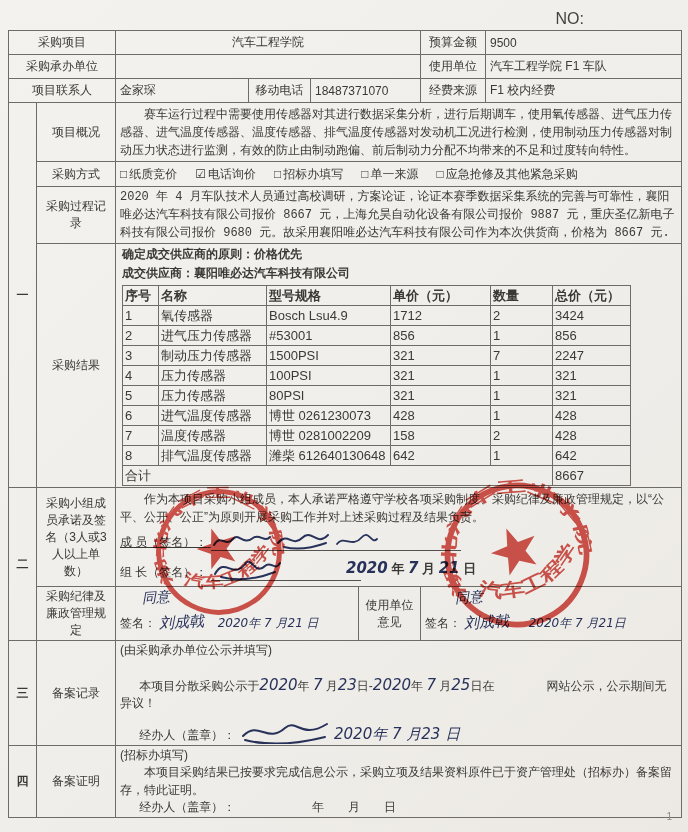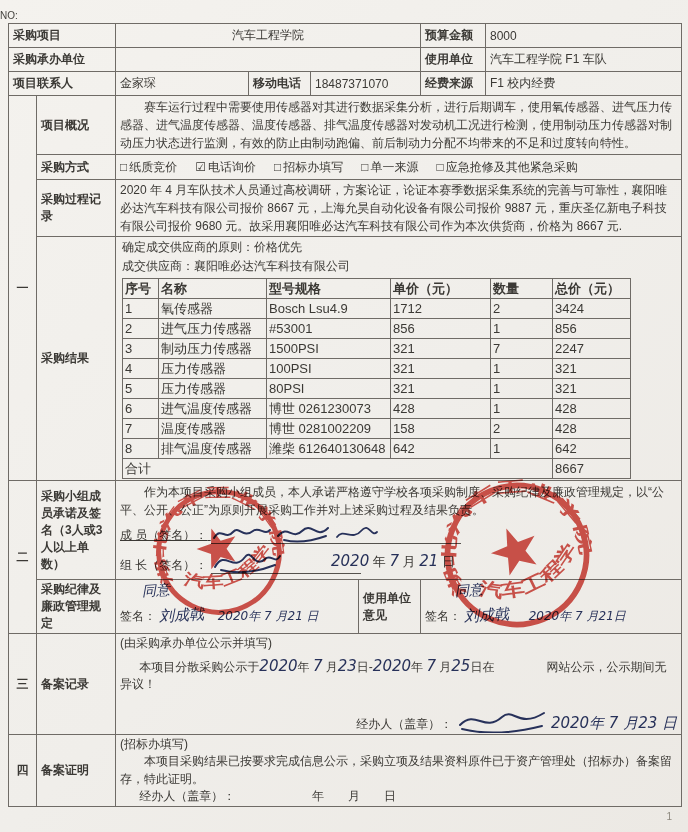--- a/index.html
+++ b/index.html
@@ -1,49 +1,49 @@
 <!DOCTYPE html>
 <html><head>
 <meta charset="utf-8">
 <style>
   html,body{margin:0;padding:0;}
   .page{position:relative;width:688px;height:832px;background:linear-gradient(135deg,#f4f2ee 0%,#f0eeea 55%,#ece9e4 100%);
     font-family:"Liberation Sans",sans-serif;color:#3b3935;overflow:hidden;}
   .title{text-align:center;font-family:"Liberation Serif",serif;font-weight:bold;font-size:20px;
     letter-spacing:2px;padding-top:14px;color:#33312d;}
-  .no-line{padding-right:104px;font-size:10px;margin-top:10px;margin-bottom:2px;color:#44423e;}
+  .no-line{text-align:right;padding-right:104px;font-size:16px;margin-top:10px;margin-bottom:2px;color:#44423e;}
   table.form{border-collapse:collapse;table-layout:fixed;width:673px;margin-left:8px;}
   table.form td{border:1px solid #6f6b66;font-size:12px;padding:1px 4px;vertical-align:middle;
     color:#3b3935;overflow:hidden;}
-  td.lbl{font-weight:bold;font-size:11.5px;color:#333129;padding:1px 2px;}
+  td.lbl{font-weight:normal;text-align:center;font-size:11.5px;color:#333129;padding:1px 2px;}
   td.sec{font-weight:bold;text-align:center;font-size:13px;}
   .cellpad{padding:2px 6px;}
   .para{text-indent:2em;line-height:1.5;}
-  .para-noindent{line-height:1.5;}
+  .para-noindent{line-height:1.5;font-family:Liberation Mono, monospace;}
   .center{text-align:center;}
   .r1 td,.r2 td,.r3 td{height:21px;}
   .r4 td{height:56px;} .r5 td{height:22px;} .r6 td{height:52px;}
   .r7 td{height:226px;vertical-align:top;}
   .r8 td{height:96px;vertical-align:top;}
   .r9 td{height:42px;}
   .r10 td{height:54px;vertical-align:top;}
   .r11 td{height:46px;vertical-align:top;}
   .opt{margin-right:18px;white-space:nowrap;}
   .opt .box{margin-right:2px;font-size:12px;}
   table.inner{border-collapse:collapse;table-layout:fixed;width:508px;margin:3px 0 0 2px;}
   table.inner th,table.inner td{border:1px solid #6f6b66;font-size:13px;height:19px;text-align:left;
     padding:0 2px;font-weight:normal;overflow:hidden;}
   table.inner th{font-weight:bold;}
-  .resultline{font-weight:normal;line-height:1.55;padding-left:2px;}
+  .resultline{font-weight:bold;line-height:1.55;padding-left:2px;}
   .hw{font-family:"DejaVu Sans",sans-serif;font-style:italic;color:#273159;}
   .hw-lg{font-size:15px;}
   .sigline{display:inline-block;border-bottom:1px solid #55524d;vertical-align:bottom;}
   .scribble{vertical-align:bottom;}
   .commit-cell{position:relative;}
-  .commit-date{position:absolute;left:215px;bottom:8px;font-size:13px;white-space:nowrap;}
+  .commit-date{position:absolute;left:230px;bottom:8px;font-size:13px;white-space:nowrap;font-weight:bold;}
   .opinion-cell{position:relative;vertical-align:bottom;}
   .approve-hw{position:absolute;top:2px;font-size:14px;transform:rotate(-4deg);}
   .signrow{white-space:nowrap;padding-bottom:3px;}
   .gap{display:inline-block;width:52px;}
   .stamp{position:absolute;mix-blend-mode:multiply;opacity:0.88;pointer-events:none;}
   .pageno{position:absolute;right:16px;bottom:10px;font-size:10px;color:#8d897f;}
 </style>
 </head>
 <body>
 
@@ -60,21 +60,21 @@
       <col style="width:48px">
         <col style="width:62px">
         <col style="width:65px">
         <col style="width:196px">
     </colgroup>
     <tbody>
       <tr class="r1">
         <td class="lbl" colspan="2">采购项目</td>
         <td class="center" colspan="4">汽车工程学院</td>
         <td class="lbl">预算金额</td>
-        <td>8000</td>
+        <td>9500</td>
       </tr>
       <tr class="r2">
         <td class="lbl" colspan="2">采购承办单位</td>
         <td colspan="4"></td>
         <td class="lbl">使用单位</td>
         <td>汽车工程学院 F1 车队</td>
       </tr>
       <tr class="r3">
         <td class="lbl" colspan="2">项目联系人</td>
         <td>金家琛</td>
@@ -253,25 +253,25 @@
             <span class="hw" style="margin-left:16px;">2020年 7 月21日</span>
           </div>
         </td>
       </tr>
 
       <tr class="r10">
         <td class="sec">三</td>
         <td class="lbl">备案记录</td>
         <td class="cellpad" colspan="6">
           <div>(由采购承办单位公示并填写)</div>
-          <div style="margin-top:5px;">
+          <div style="margin-top:17px;">
             <span style="display:inline-block;width:16px;"></span>
             <span>本项目分散采购公示于</span><span class="hw hw-lg">2020</span><span>年</span> <span class="hw hw-lg">7</span> <span>月</span><span class="hw hw-lg">23</span><span>日-</span><span class="hw hw-lg">2020</span><span>年</span> <span class="hw hw-lg">7</span> <span>月</span><span class="hw hw-lg">25</span><span>日在</span><span class="gap"></span><span>网站公示，公示期间无异议！</span>
           </div>
-          <div style="margin-top:16px;text-align:right;">
+          <div style="margin-top:8px;">
             <span style="display:inline-block;width:16px;"></span>
             <span>经办人（盖章）：</span>
             <svg class="scribble" width="92" height="24" viewBox="0 0 92 24">
                 <path d="M4,16 C20,0 28,24 46,8 C58,-2 62,20 88,4 M6,20 C30,26 58,24 86,17" fill="none" stroke="#27315a" stroke-width="2" stroke-linecap="round"></path>
               </svg>
             <span class="hw hw-lg">2020年 7 月23 日</span>
           </div>
         </td>
       </tr>
       <tr class="r11">

